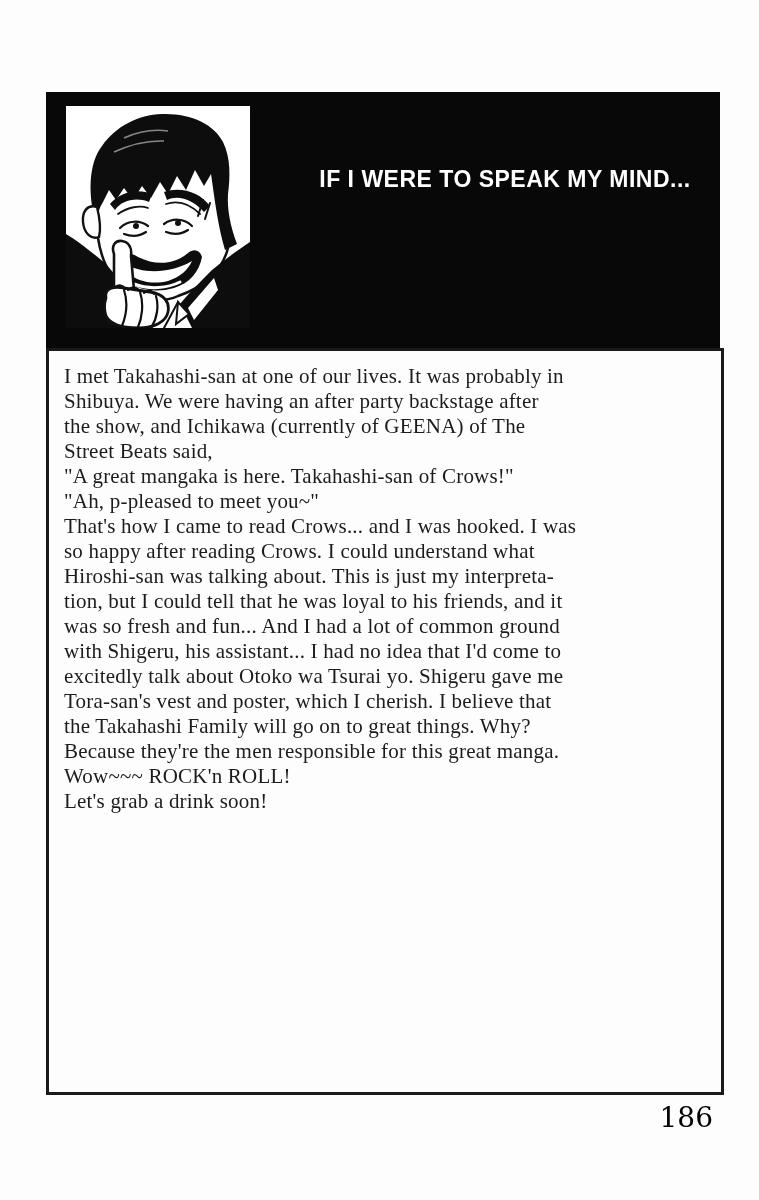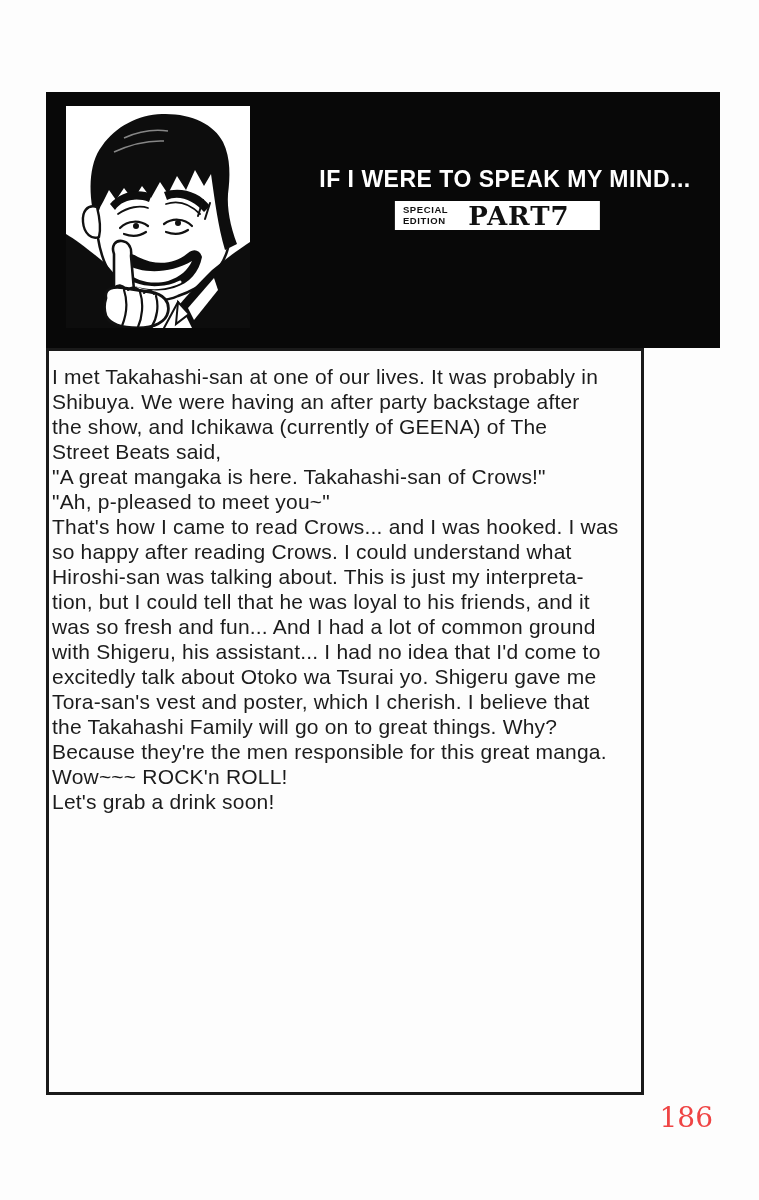--- a/index.html
+++ b/index.html
@@ -50,36 +50,37 @@
     letter-spacing:1px; margin-left:20px; line-height:1;
   }
   .header-subtitle{
     position:absolute; left:0; right:0; top:182px;
     color:var(--header-text); font-weight:bold; font-size:23px;
     letter-spacing:.3px; white-space:nowrap;
   }
 
   
   .afterword-box{
-    position:absolute; left:46px; top:348px; width:598px; height:747px;
+    position:absolute; left:46px; top:348px; width:678px; height:747px;
     border:3px solid var(--border); background:transparent;
-    padding:13px 8px 0 3px;
+    padding:13px 8px 0 15px;
+    font-family:Liberation Serif, serif;
   }
   .afterword-text{
     font-size:21px; line-height:25px; letter-spacing:.2px;
     white-space:pre-line; color:var(--ink);
   }
   .signature-line{
     margin-top:25px; font-size:21px; line-height:25px; letter-spacing:.2px;
   }
 
   
   .page-number{
     position:absolute; top:1101px; right:46px;
-    font-family:"DejaVu Serif",serif; font-size:28px; color:#ef4444;
+    font-family:"DejaVu Serif",serif; font-size:28px; color:#000000;
   }
 </style>
 </head>
 <body>
 
 <div class="header-box">
 
   <div class="portrait-box">
     <svg viewBox="0 0 184 222" xmlns="http://www.w3.org/2000/svg">
 
@@ -126,27 +127,20 @@
                C100,216 88,222 72,222 C56,222 44,218 40,210 C38,204 38,198 40,192 Z"></path>
       <path fill="none" stroke="#111" stroke-width="2.2" stroke-linecap="round" d="M58,184 C62,196 60,210 56,220 M74,186 C78,198 76,212 72,221
                M90,190 C93,200 91,212 86,220"></path>
       <path fill="none" stroke="#111" stroke-width="2" stroke-linecap="round" d="M48,182 Q54,176 60,183 M62,184 Q68,178 74,185 M78,187 Q84,181 88,188"></path>
     </svg>
   </div>
 
   <div class="header-right">
     <div class="header-title">IF I WERE TO SPEAK MY MIND...</div>
 
-    <div class="badge">
-      <div class="badge-edition">
-        <span>SPECIAL</span>
-        <span>EDITION</span>
-      </div>
-      <div class="badge-part">PART7</div>
-    </div>
 
   </div>
 </div>
 
 <div class="afterword-box">
   <div class="afterword-text">I met Takahashi-san at one of our lives. It was probably in
 Shibuya. We were having an after party backstage after
 the show, and Ichikawa (currently of GEENA) of The
 Street Beats said,
 "A great mangaka is here. Takahashi-san of Crows!"

